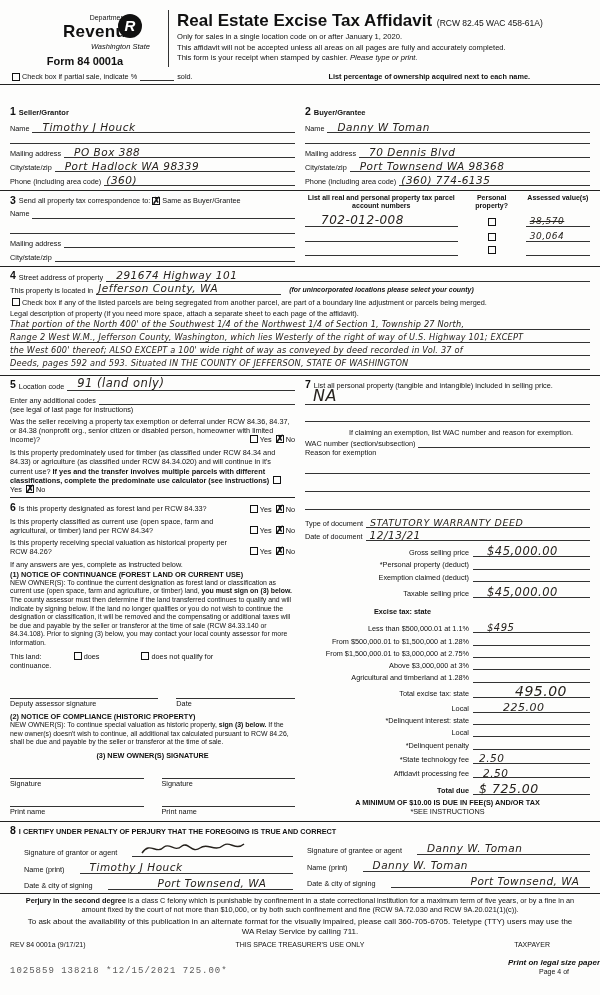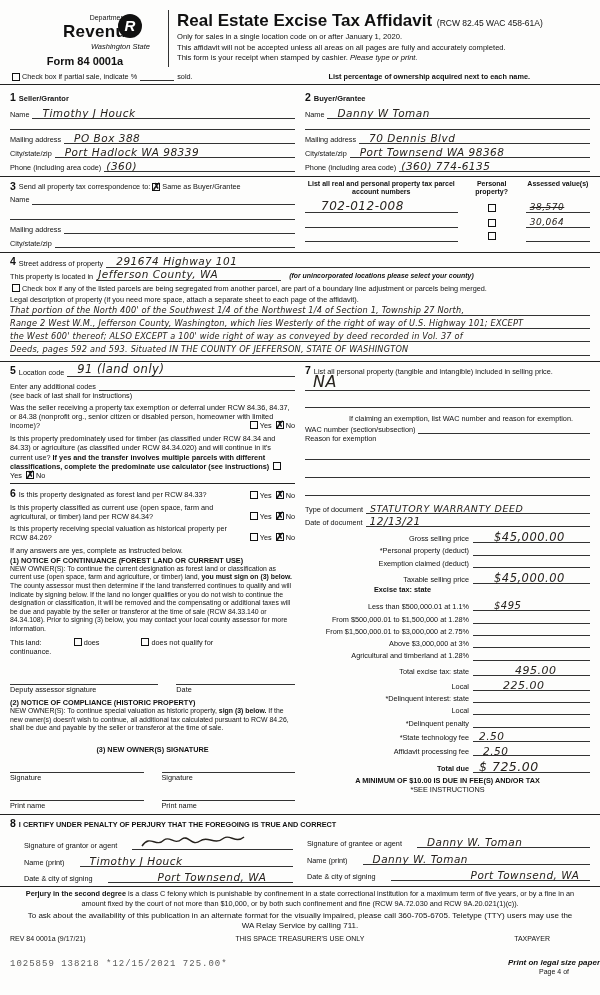--- a/index.html
+++ b/index.html
@@ -58,22 +58,22 @@
   .qrow { display:flex; align-items:flex-end; margin-top:3px; }
   .qtext { flex:1; }
   .yn { flex:none; white-space:nowrap; padding-left:3px; }
 
   .legal .uline { margin-top:9px; }
   .legal .hw { position:static; font-size:8.2px; letter-spacing:.2px; }
 
   .taxrow { display:flex; align-items:flex-end; margin-top:3.2px; }
   .taxrow .tl { flex:none; width:168px; text-align:right; padding-right:4px; }
   .taxrow .tv { flex:1; border-bottom:1px solid #333; min-height:9px; position:relative; }
-  .taxrow .tv .hw { position:absolute; bottom:-1px; left:21px; }
-  .taxhead { text-align:center; font-weight:bold; margin-top:1px; padding-right:90px; }
+  .taxrow .tv .hw { position:absolute; bottom:-1px; left:14px; }
+  .taxhead { text-align:center; font-weight:bold; margin-top:9px; padding-right:90px; }
   .bold { font-weight:bold; }
   .ctr { text-align:center; }
 
   .sigrow { display:flex; gap:18px; }
   .sigcell { flex:1; }
   .sigcell .uline { margin-top:10px; }
 
   .s8row { display:flex; gap:14px; }
   .s8col { flex:1; min-width:0; }
   .s8col .fld { margin-top:4px;gap:12px; }
@@ -110,21 +110,21 @@
   <div class="checkline">
     <span class="cb"></span>
     <span>Check box if partial sale, indicate %</span>
     <span class="uline" style="flex:none;width:34px;margin:0 3px;"></span>
     <span>sold.</span>
     <span style="flex:1"></span>
     <span class="bold" style="padding-right:60px;">List percentage of ownership acquired next to each name.</span>
   </div>
   <div class="sep"></div>
 
-  <div class="cols" style="margin-top:6px;">
+  <div class="cols" style="margin-top:20px;">
     <div class="col">
       <div><span class="secnum">1</span><span class="sechead">Seller/Grantor</span></div>
       <div class="fld">
           <span class="lbl">Name</span>
           <span class="uline" style="min-height:13px;">
             <span class="hw">Timothy J Houck</span>
           </span>
         </div>
       <div class="fld">
           <span class="uline"></span>
@@ -270,21 +270,21 @@
         <span class="secnum">5</span>
         <span class="lbl">Location code</span>
         <span class="uline" style="min-height:13px;">
             <span class="hw" style="font-size:11.5px;">91  (land only)</span>
           </span>
       </div>
       <div class="fld" style="margin-top:5px;">
           <span class="lbl">Enter any additional codes</span>
           <span class="uline"></span>
         </div>
-      <div>(see back of last shall for instructions)</div>
+      <div>(see legal of last page for instructions)</div>
 
       <div class="qrow">
         <span class="qtext">Was the seller receiving a property tax exemption or deferral under RCW 84.36, 84.37, or 84.38 (nonprofit org., senior citizen or disabled person, homeowner with limited income)?</span>
       </div>
       <div style="text-align:right;margin-top:-9px;">
         <span class="cb"></span><span>Yes</span>
         <span class="cb checked"></span><span>No</span>
       </div>
 
       <div style="margin-top:4px;">
@@ -339,21 +339,21 @@
           </div>
         <div class="sigcell" style="flex:.8;">
             <div class="uline"></div>
             <div>Date</div>
           </div>
       </div>
 
       <div class="bold" style="margin-top:4px;">(2) NOTICE OF COMPLIANCE (HISTORIC PROPERTY)</div>
       <div class="small"><span>NEW OWNER(S): To continue special valuation as historic property, </span><span class="bold">sign (3) below.</span><span> If the new owner(s) doesn't wish to continue, all additional tax calculated pursuant to RCW 84.26, shall be due and payable by the seller or transferor at the time of sale.</span></div>
 
-      <div class="bold ctr" style="margin-top:12px;">(3) NEW OWNER(S) SIGNATURE</div>
+      <div class="bold ctr" style="margin-top:4px;">(3) NEW OWNER(S) SIGNATURE</div>
       <div class="sigrow">
         <div class="sigcell">
             <div class="uline"></div>
             <div>Signature</div>
           </div>
         <div class="sigcell">
             <div class="uline"></div>
             <div>Signature</div>
           </div>
       </div>
@@ -450,21 +450,21 @@
         </div>
       <div class="taxrow">
           <span class="tl">Agricultural and timberland at 1.28%</span>
           <span class="tv">
             <span class="hw"></span>
           </span>
         </div>
       <div class="taxrow">
           <span class="tl">Total excise tax: state</span>
           <span class="tv" style="min-height:12px;">
-            <span class="hw" style="left:42px;font-size:11px;">495.00</span>
+            <span class="hw" style="left:42px;font-size:14px;">495.00</span>
           </span>
         </div>
       <div class="taxrow">
           <span class="tl">Local</span>
           <span class="tv" style="min-height:12px;">
             <span class="hw" style="left:30px;font-size:11px;">225.00</span>
           </span>
         </div>
       <div class="taxrow">
           <span class="tl">*Delinquent interest: state</span>

